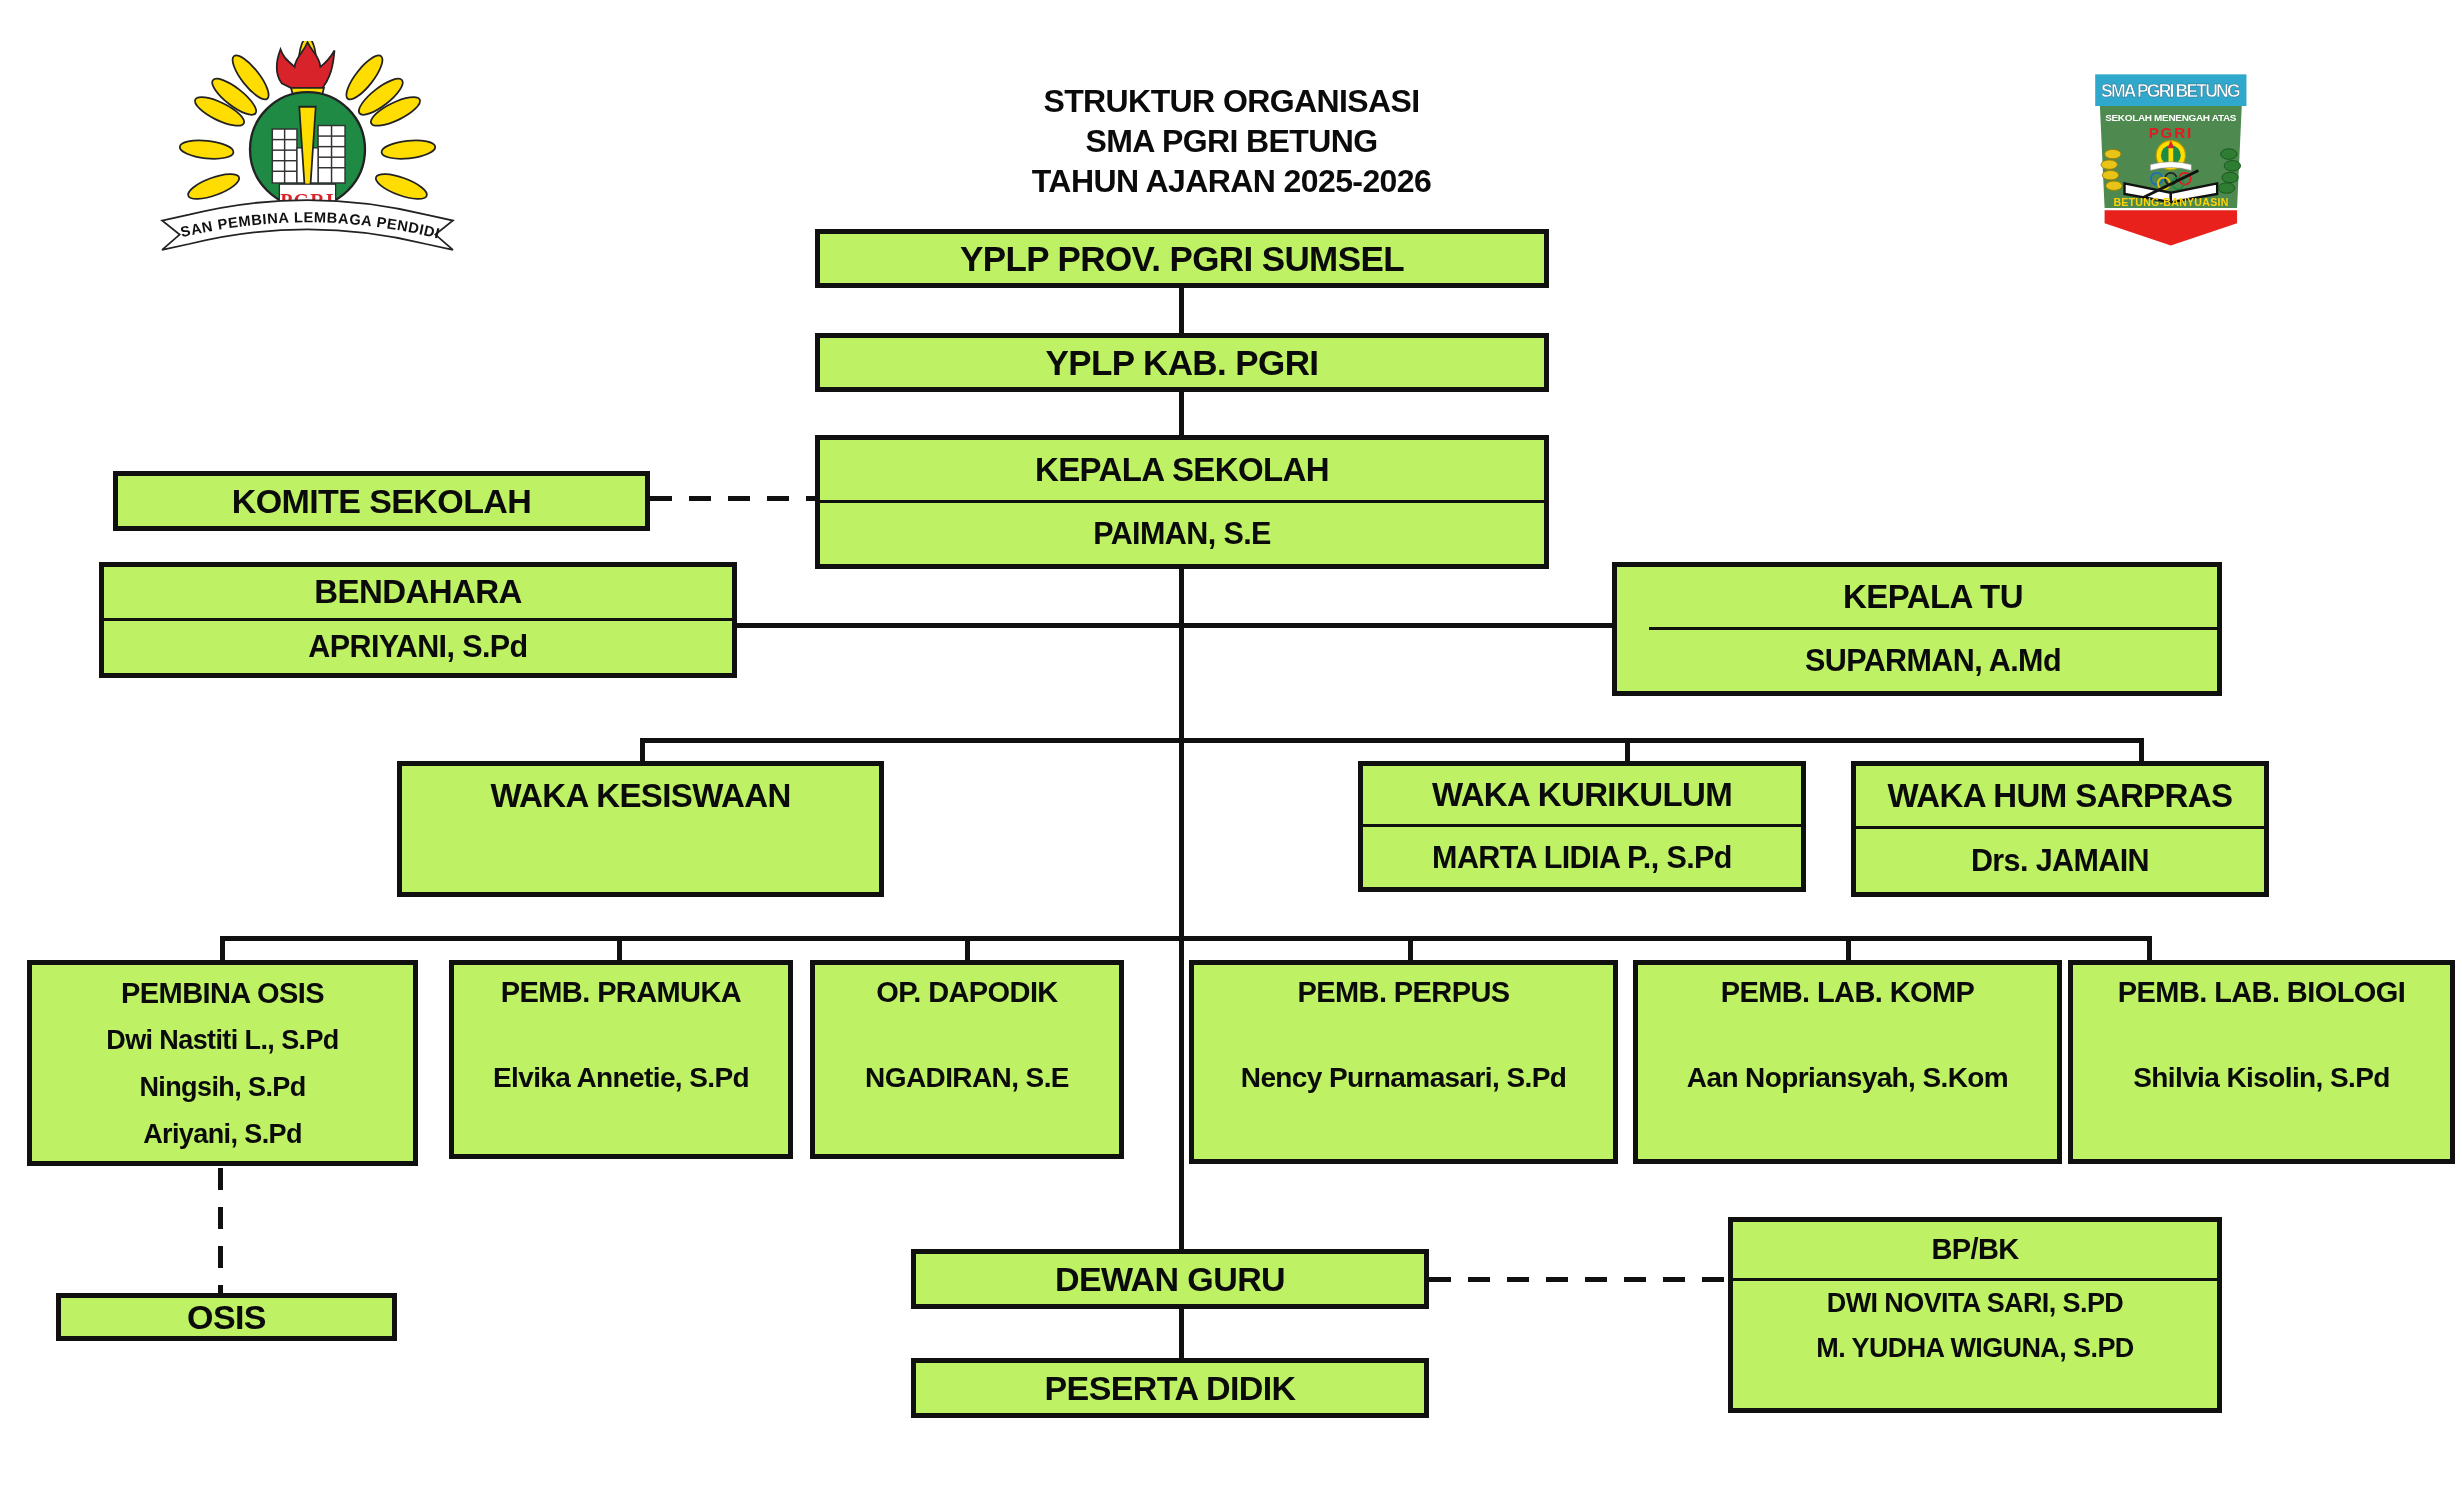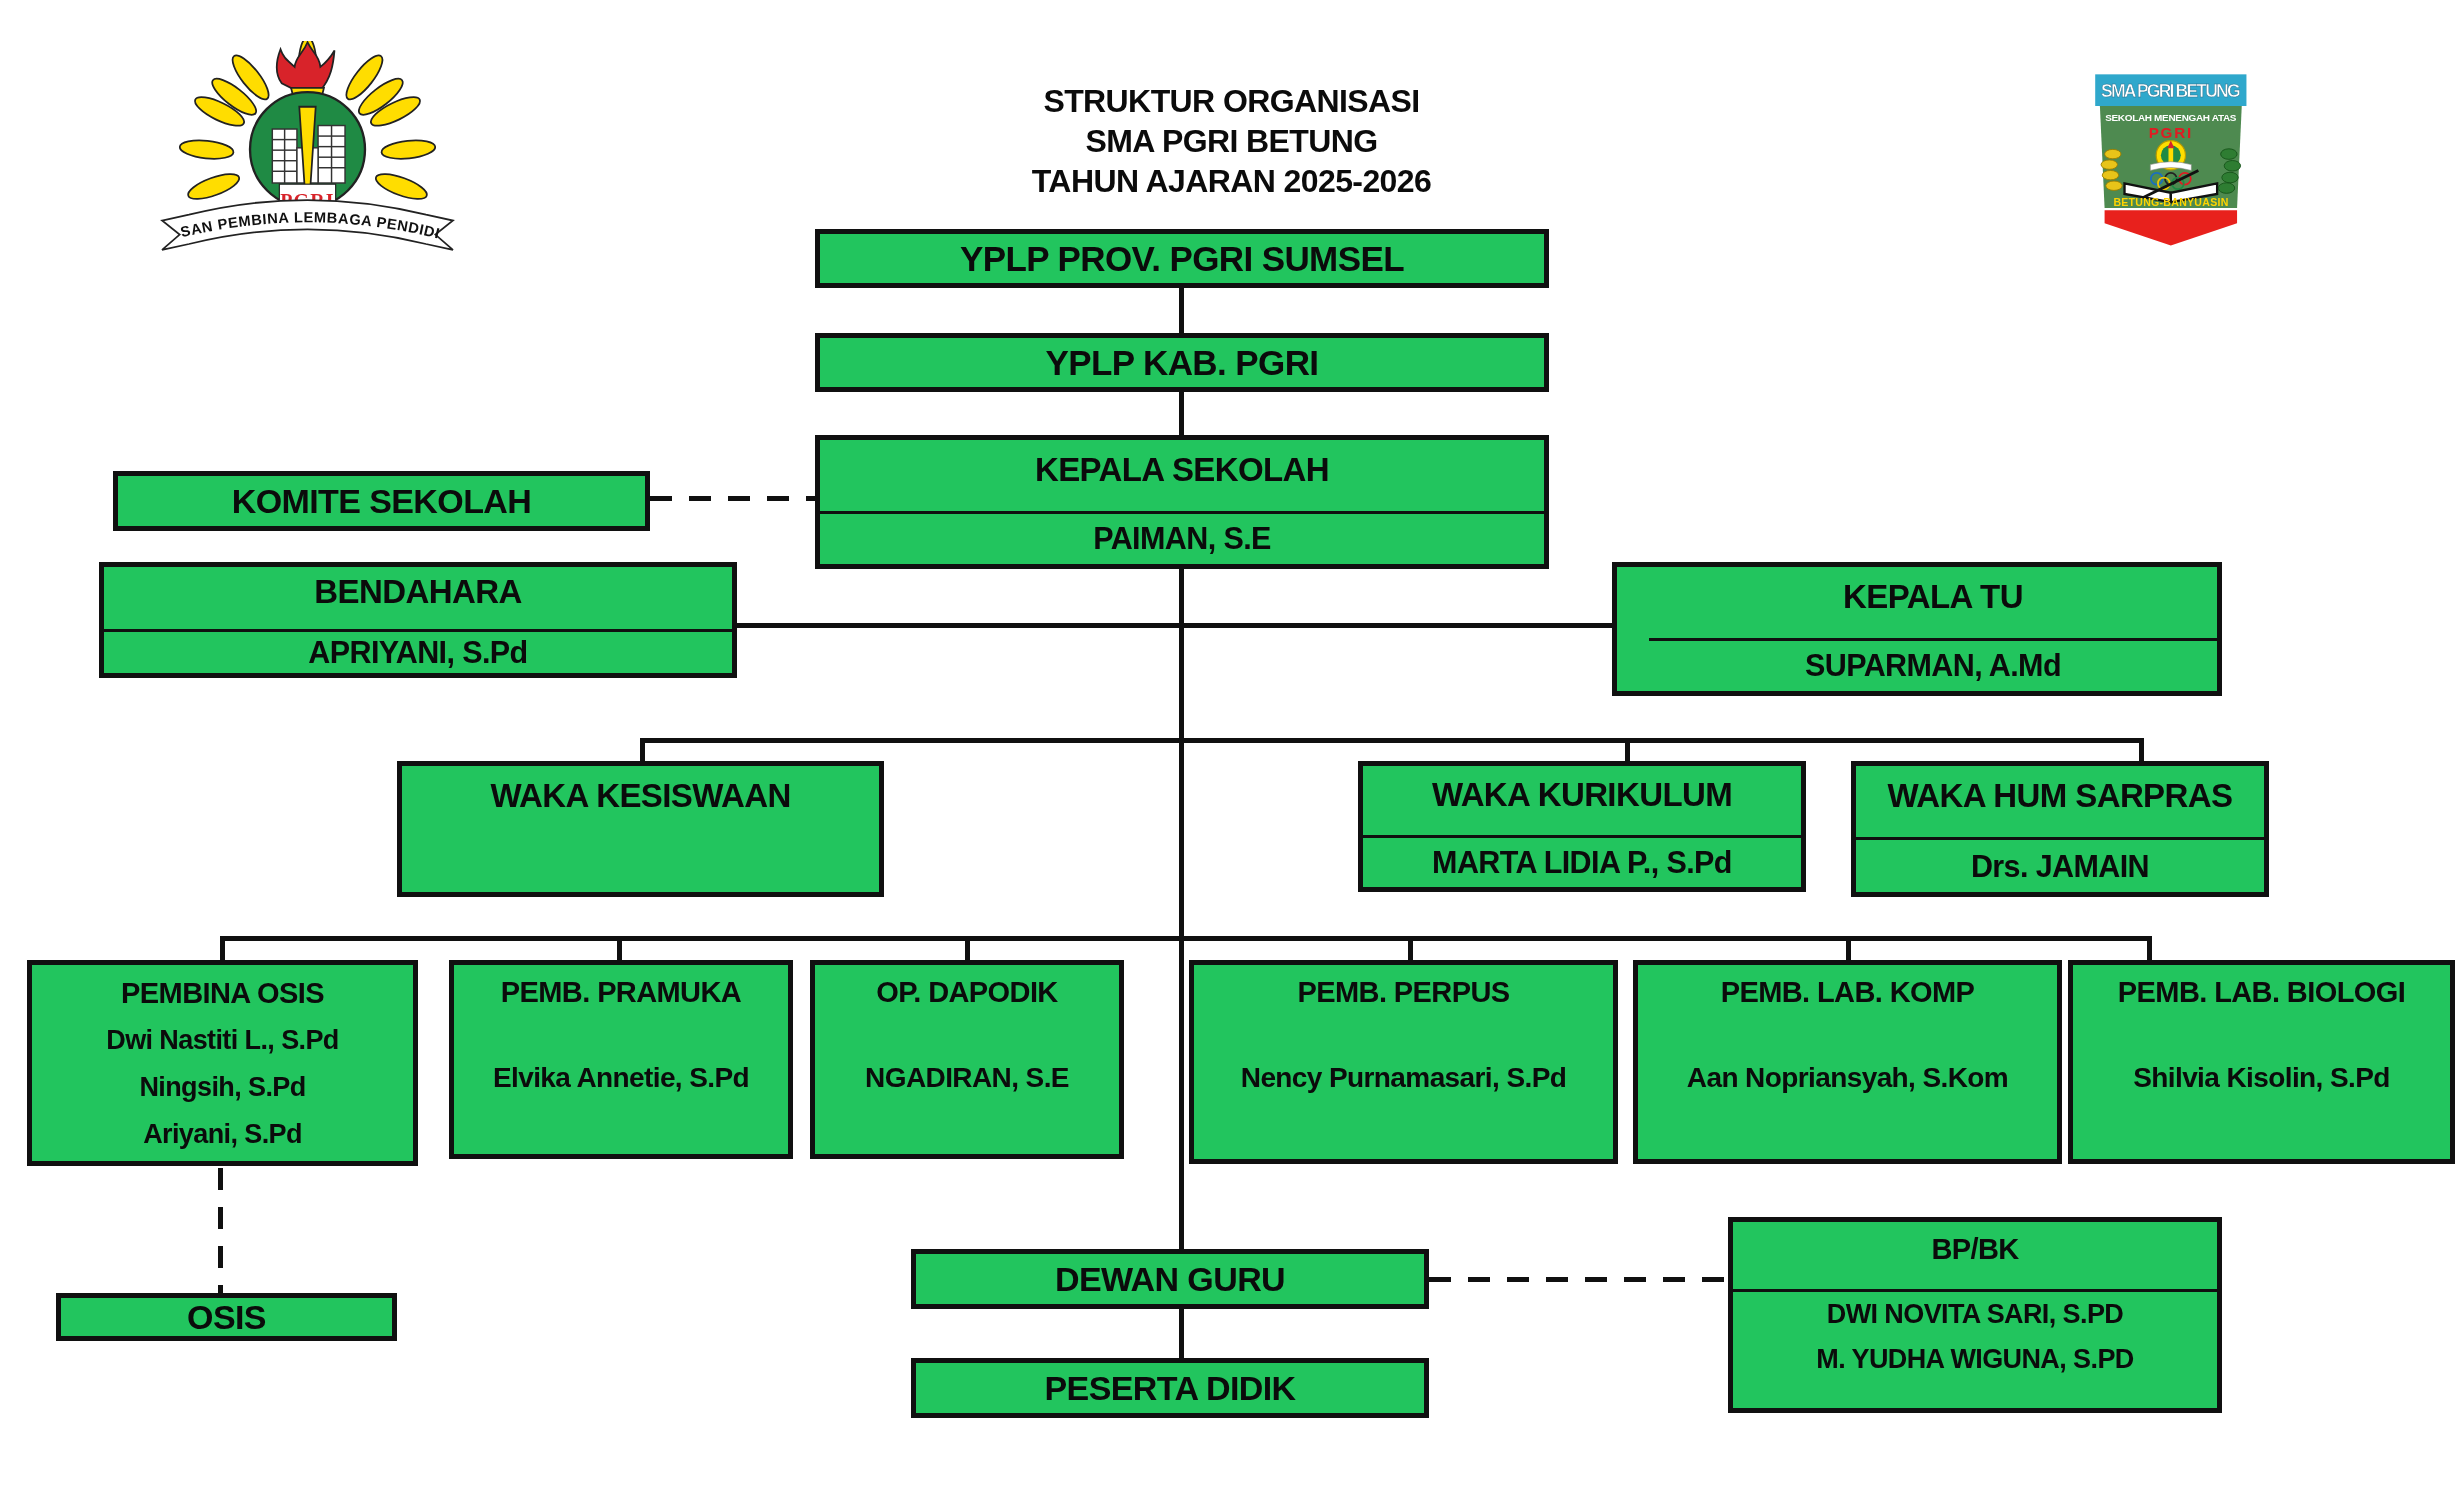--- a/index.html
+++ b/index.html
@@ -13,31 +13,31 @@
   
   .chart-title{
     position:absolute;left:950px;top:81px;width:563px;
     text-align:center;font-weight:700;color:#0b0b0b;
     font-size:32px;line-height:40px;letter-spacing:-0.6px;
   }
 
   
   .box{
     position:absolute;box-sizing:border-box;
-    background:#22c55e;border:5.9px solid #101010;
+    background:#bef264;border:5.9px solid #101010;
     color:#0b0b0b;font-weight:700;letter-spacing:-0.6px;
   }
   .box.single{display:flex;align-items:center;justify-content:center;}
   .box.single .t1{font-size:34px;text-align:center;}
   .box.big .t1{font-size:35px;}
 
   .box.duo{display:flex;flex-direction:column;}
   .box.duo .row{display:flex;align-items:center;justify-content:center;text-align:center;}
   .box.duo .r1{flex:0 0 48%;font-size:33px;}
-  .box.duo .r2{flex:1 1 auto;font-size:30.5px;border-top:3.5px solid #101010;margin-top:11px;}
+  .box.duo .r2{flex:1 1 auto;font-size:30.5px;border-top:3.5px solid #101010;}
 
   .box.duo.bpbk .r1{flex:0 0 30%;font-size:29px;}
   .box.duo.bpbk .r2{flex-direction:column;justify-content:flex-start;font-size:27px;line-height:45px;}
 
   .box.tall{display:flex;flex-direction:column;align-items:center;padding-top:9.4px;}
   .box.tall .tt{font-size:29px;line-height:36px;text-align:center;}
   .box.tall .tn{font-size:28px;line-height:36px;margin-top:50px;text-align:center;}
 
   .box.quad{display:flex;flex-direction:column;align-items:center;justify-content:center;}
   .box.quad .qt{font-size:29px;line-height:48px;text-align:center;}

